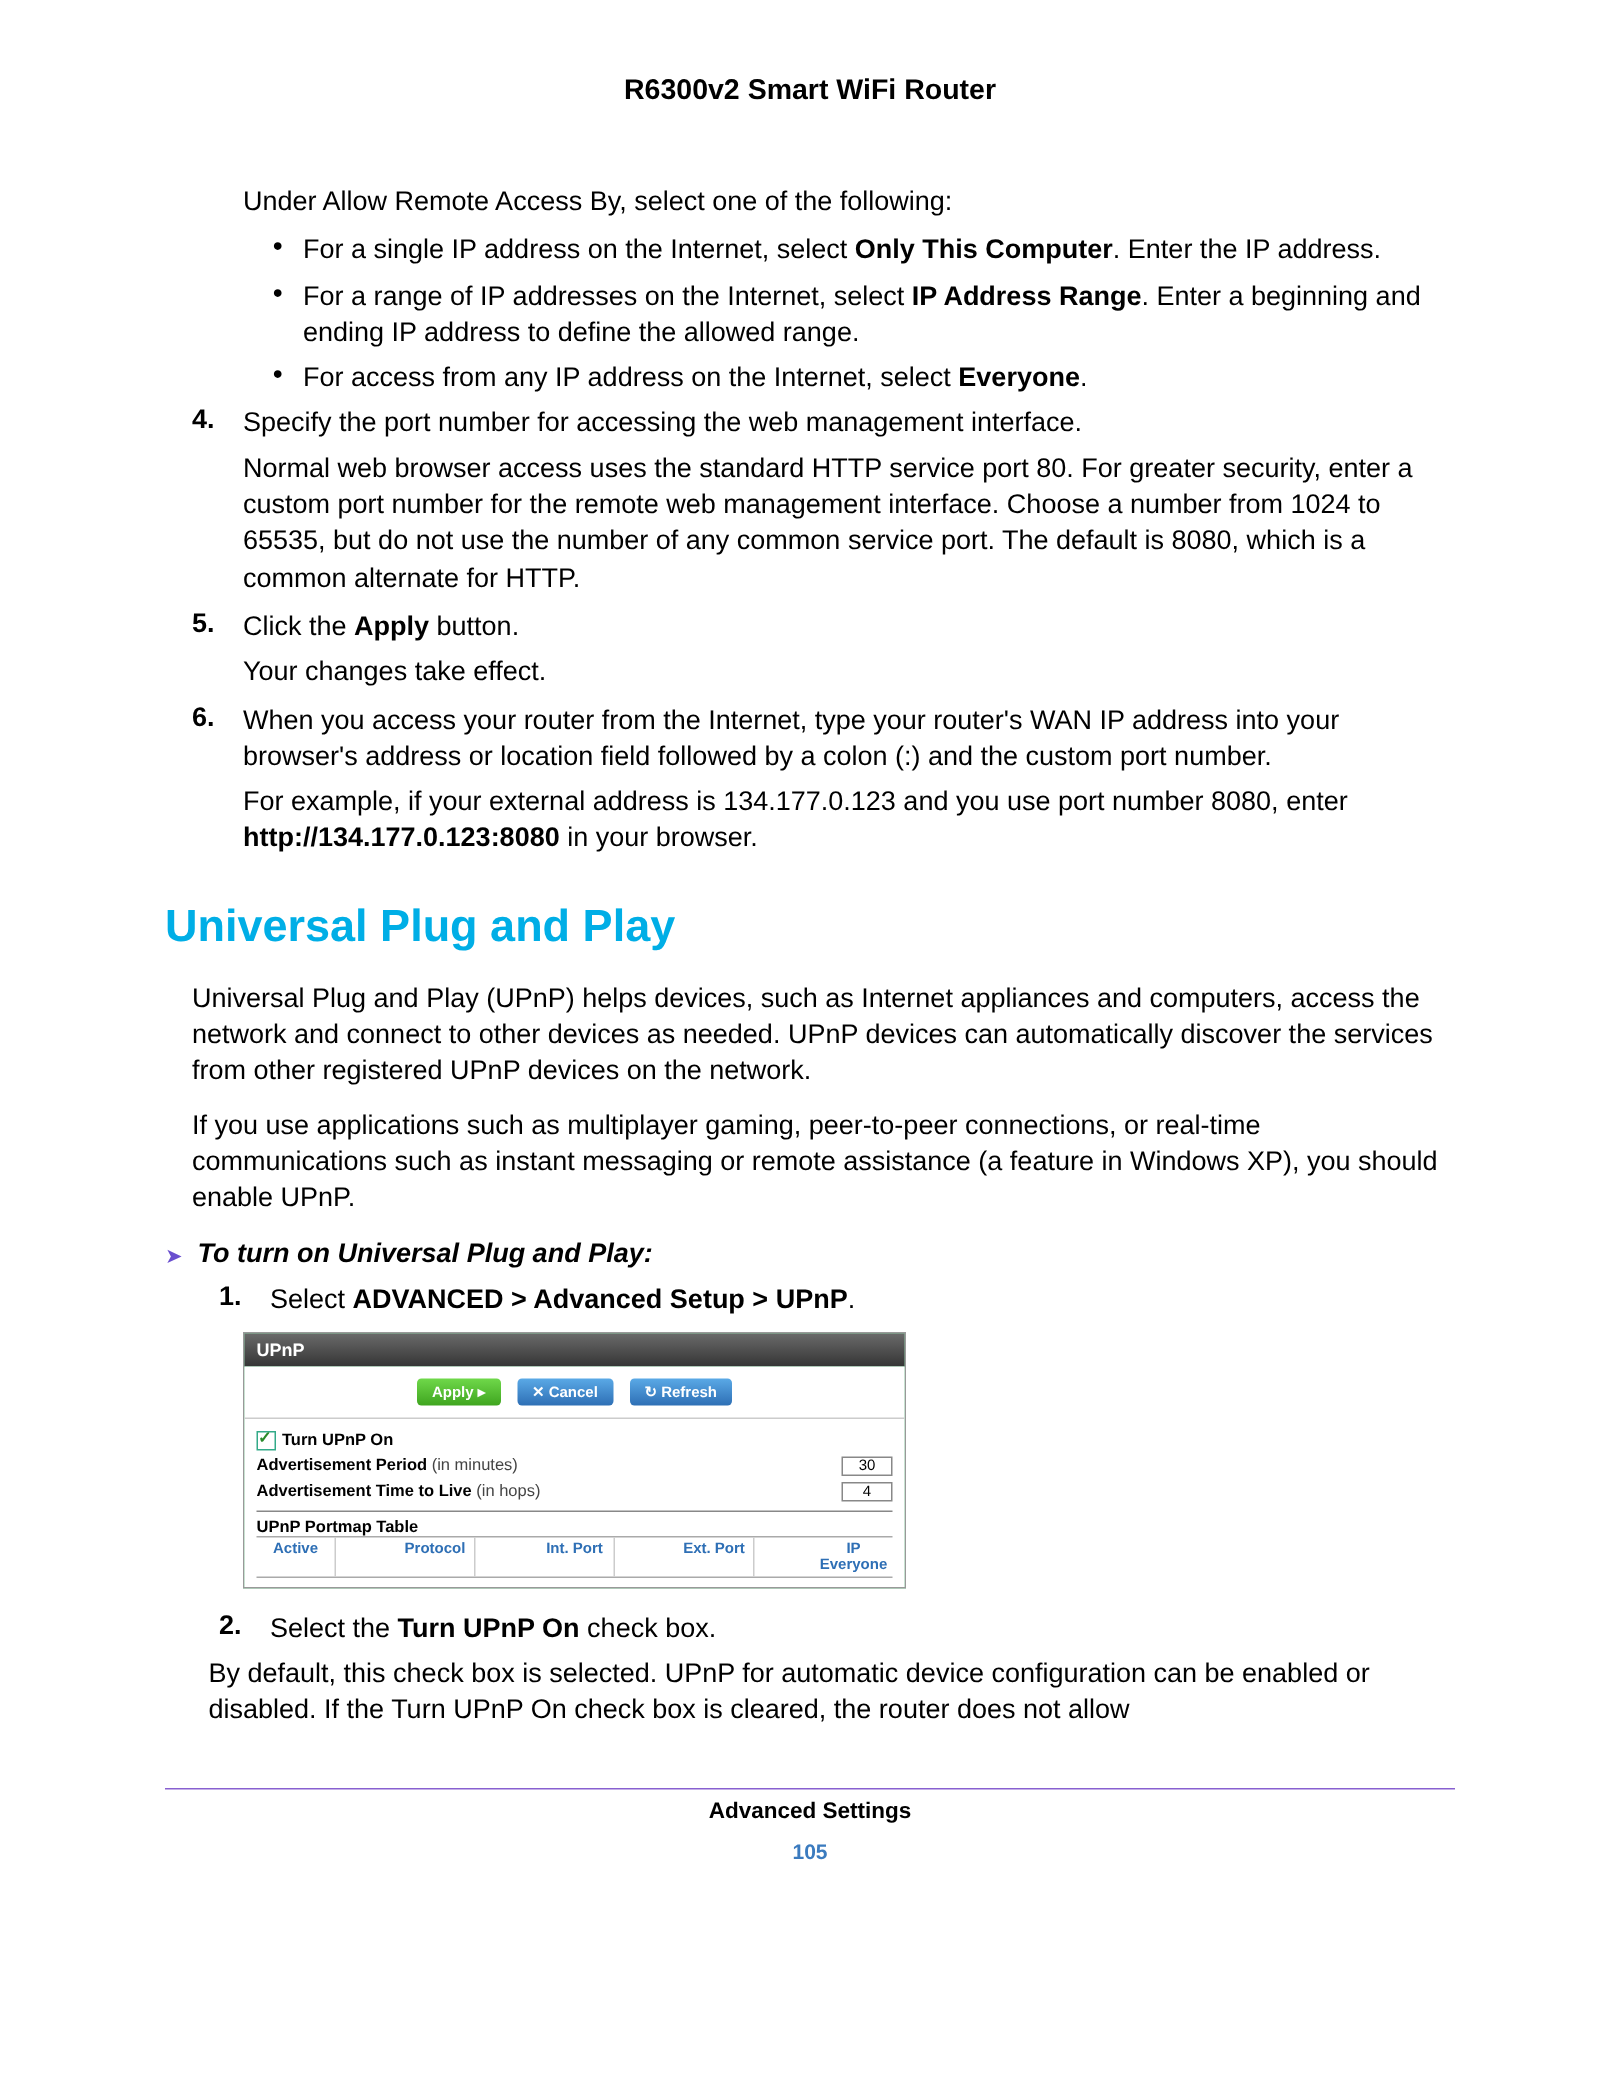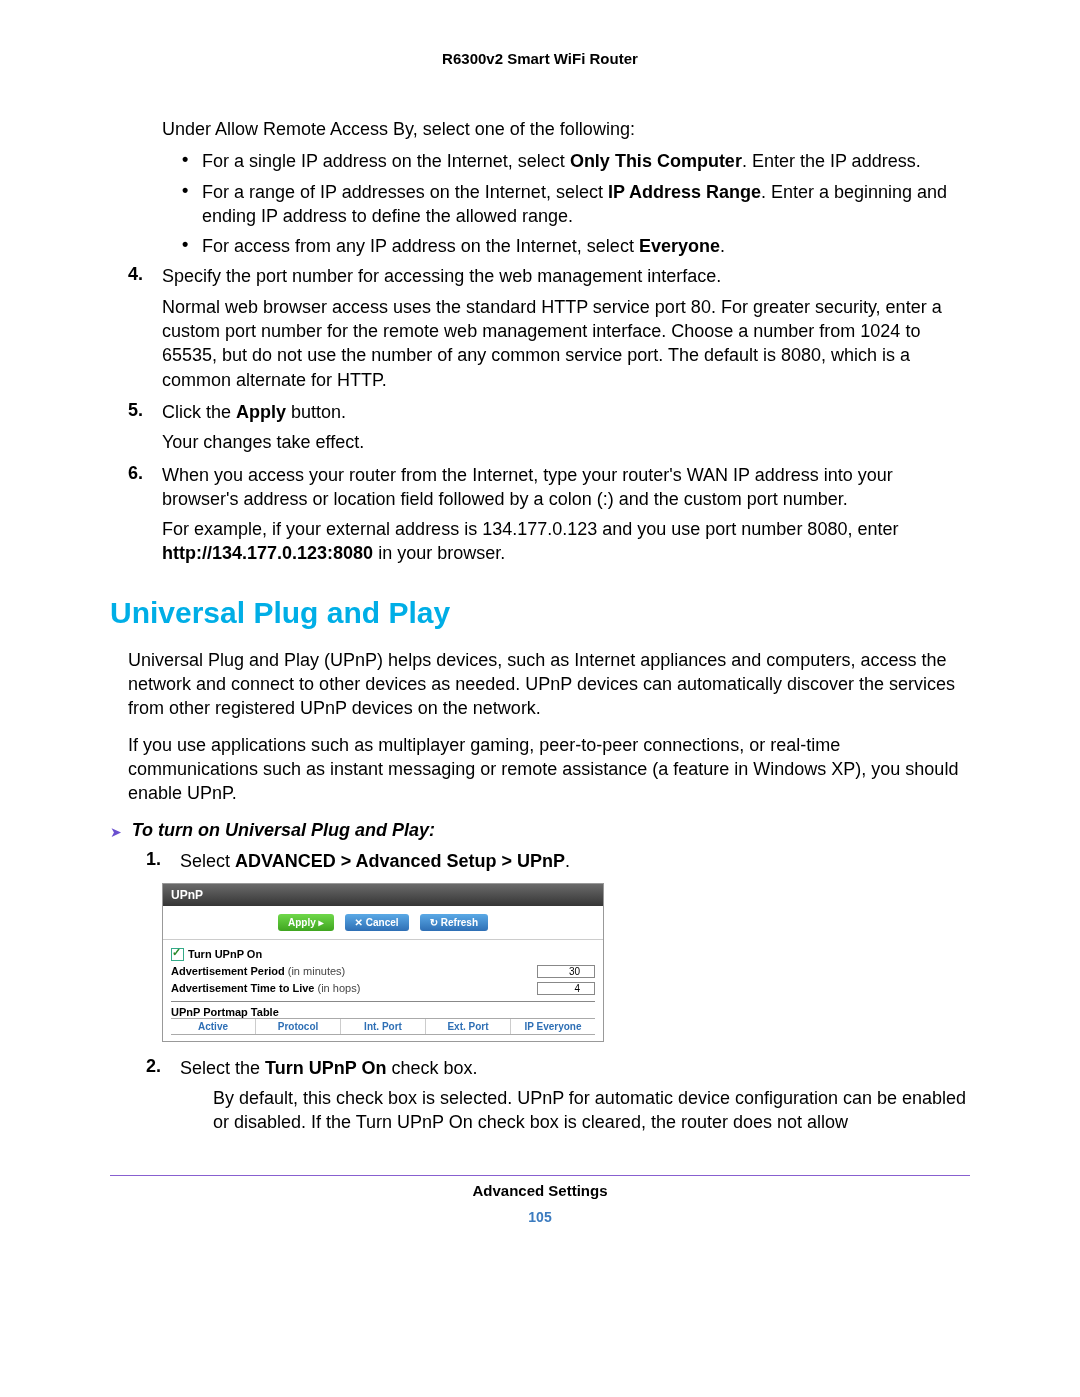--- a/index.html
+++ b/index.html
@@ -12,21 +12,21 @@
   .page {
     width: 1080px;
     min-height: 1397px;
     box-sizing: border-box;
     padding: 50px 110px 40px 110px;
     position: relative;
   }
   .doc-title {
     text-align: center;
     font-weight: bold;
-    font-size: 15px;
+    font-size: 19px;
     margin-bottom: 50px;
   }
   .body-text { line-height: 1.35; margin: 0 0 8px 0; }
   .indent-1 { margin-left: 52px; }
   .list-num { display: flex; margin-bottom: 6px; }
   .list-num .num { width: 34px; flex: 0 0 34px; font-weight: bold; margin-left: 18px; }
   .list-num .txt { flex: 1; line-height: 1.35; }
   .bullet { display: flex; margin-bottom: 6px; margin-left: 72px; }
   .bullet .dot { width: 20px; flex: 0 0 20px; font-weight: bold; }
   .bullet .txt { flex: 1; line-height: 1.35; }
@@ -71,38 +71,38 @@
     padding: 3px 10px;
     margin: 0 4px;
   }
   .btn-apply  { background: linear-gradient(#6fd84a,#3fa51f); }
   .btn-cancel { background: linear-gradient(#5aa9e6,#2e6fb5); }
   .btn-refresh{ background: linear-gradient(#5aa9e6,#2e6fb5); }
   .router-panel .pad { padding: 6px 8px; background:#fff; }
   .router-panel .row { display:flex; align-items:center; padding:2px 0; font-weight:bold; }
   .router-panel .row .label { flex:1; }
   .router-panel .row .val {
-    width:28px; border:1px solid #888; background:#fff; text-align:right;
-    padding:0 14px; font-weight:normal; font-size:10px;
+    width:28px; border:1px solid #888; background:#fff; text-align:center;
+    padding:0 2px; font-weight:normal; font-size:10px;
   }
   .router-panel .sub { font-weight:normal; color:#444; }
   .router-panel .checkbox {
     width:11px; height:11px; border:1px solid #3a8; display:inline-block;
     margin-right:4px; position:relative; vertical-align:middle;
   }
   .router-panel .checkbox::after {
     content:"✓"; position:absolute; top:-3px; left:0; font-size:11px; color:#2a8a2a;
   }
   .router-panel .tblhead {
     border-top:1px solid #888; margin-top:4px; padding-top:4px;
     font-weight:bold;
   }
   .router-panel .cols {
     display:flex; border-top:1px solid #aaa; border-bottom:1px solid #aaa;
-    color:#2e6fb5; font-weight:bold; font-size:10px;
+    color:#2e6fb5; font-weight:bold; font-size:10px;gap:40px;
   }
   .router-panel .cols div {
     flex:1; text-align:center; padding:2px 0; border-right:1px solid #ccc;
   }
   .router-panel .cols div:last-child { border-right:none; }
   .footer-line {
     border-top: 1px solid #8860d0;
     margin-top: 40px;
     padding-top: 6px;
     text-align: center;
@@ -213,20 +213,20 @@
       </div>
     </div>
   </div>
 
   <div class="list-num" style="margin-left:18px">
     <div class="num">2.</div>
     <div class="txt">
       <span>Select the </span><b>Turn UPnP On</b><span> check box.</span>
     </div>
   </div>
-  <p class="body-text" style="margin-left:103px">By default, this check box is selected. UPnP for automatic device configuration can be enabled or disabled. If the Turn UPnP On check box is cleared, the router does not allow</p>
+  <p class="body-text" style="margin-left:29px">By default, this check box is selected. UPnP for automatic device configuration can be enabled or disabled. If the Turn UPnP On check box is cleared, the router does not allow</p>
 
   <div class="footer-line">
     <div class="footer-text">Advanced Settings</div>
     <div class="page-num">105</div>
   </div>
 
 </div>
 
 </body></html>

